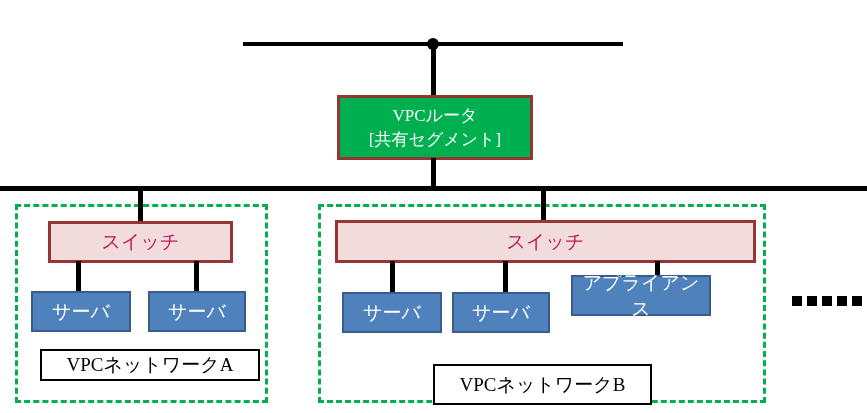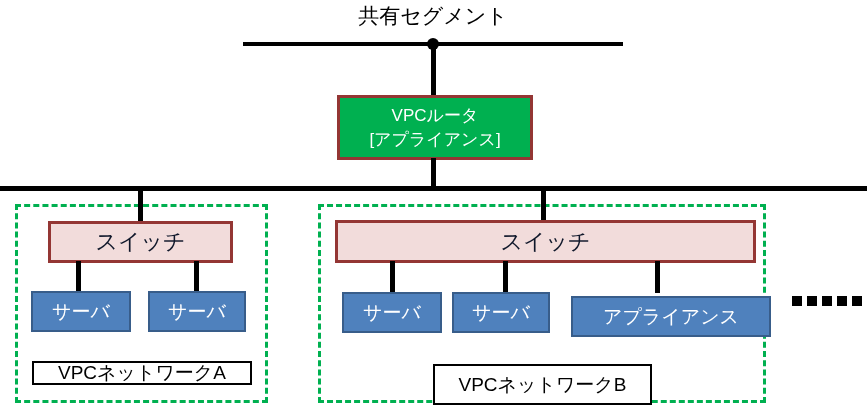--- a/index.html
+++ b/index.html
@@ -28,42 +28,43 @@
     border-radius: 50%;
   }
   .box {
     position: absolute;
     box-sizing: border-box;
     display: flex;
     flex-direction: column;
     align-items: center;
     justify-content: center;
     text-align: center;
+    font-family: Liberation Serif, serif;
   }
   .title {
     position: absolute;
     left: 243px; top: 2px; width: 380px;
     text-align: center;
     font-size: 21px;
     color: #000;
     white-space: nowrap;
   }
   .router {
     left: 337px; top: 95px; width: 196px; height: 65px;
     background: var(--router-fill);
     border: 3px solid var(--box-border);
     color: #ffffff;
     font-size: 17px;
     line-height: 24px;
   }
   .switch {
     background: var(--switch-fill);
     border: 3px solid var(--box-border);
-    color: #0f172a;
-    font-size: 22px;
+    color: #be185d;
+    font-size: 19px;
   }
   .server {
     background: var(--server-fill);
     border: 2px solid var(--server-border);
     color: #ffffff;
     font-size: 19px;
     justify-content: center;
   }
   .caption {
     background: #ffffff;
@@ -87,31 +88,30 @@
   .ellipsis .sq {
     width: 10px; height: 10px;
     background: var(--line);
   }
 </style>
 </head>
 <body>
 
 <div id="canvas">
 
-  <div class="title">共有セグメント</div>
 
   <div class="line" style="left:243px; top:42px; width:380px; height:4px;"></div>
 
   <div class="dot" style="left:427px; top:38px;"></div>
 
   <div class="line" style="left:431px; top:42px; width:5px; height:54px;"></div>
 
   <div class="box router">
     <span>VPCルータ</span>
-    <span>[アプライアンス]</span>
+    <span>[共有セグメント]</span>
   </div>
 
   <div class="line" style="left:431px; top:158px; width:5px; height:32px;"></div>
 
   <div class="line" style="left:0px; top:186px; width:867px; height:5px;"></div>
 
   <div class="boundary" style="left:15px; top:204px; width:253px; height:199px;"></div>
 
   <div class="boundary" style="left:318px; top:204px; width:448px; height:199px;"></div>
 
@@ -130,35 +130,35 @@
   <div class="line" style="left:76px; top:261px; width:5px; height:31px;"></div>
   <div class="line" style="left:194px; top:261px; width:5px; height:31px;"></div>
 
   <div class="box server" style="left:31px; top:291px; width:100px; height:41px;">
     <span>サーバ</span>
   </div>
   <div class="box server" style="left:148px; top:291px; width:98px; height:41px;">
     <span>サーバ</span>
   </div>
 
-  <div class="box caption" style="left:32px; top:349px; width:220px; height:24px;margin-top:12px;">
+  <div class="box caption" style="left:40px; top:349px; width:220px; height:32px;">
     <span>VPCネットワークA</span>
   </div>
 
   <div class="line" style="left:390px; top:261px; width:5px; height:32px;"></div>
   <div class="line" style="left:503px; top:261px; width:5px; height:32px;"></div>
   <div class="line" style="left:655px; top:261px; width:5px; height:32px;"></div>
 
   <div class="box server" style="left:342px; top:292px; width:100px; height:41px;">
     <span>サーバ</span>
   </div>
   <div class="box server" style="left:452px; top:292px; width:98px; height:41px;">
     <span>サーバ</span>
   </div>
-  <div class="box server" style="left:571px; top:296px; width:200px; height:41px;">
+  <div class="box server" style="left:571px; top:275px; width:140px; height:41px;">
     <span>アプライアンス</span>
   </div>
 
   <div class="box caption" style="left:433px; top:364px; width:219px; height:41px;">
     <span>VPCネットワークB</span>
   </div>
 
   <div class="ellipsis">
       <div class="sq"></div>
       <div class="sq"></div>

